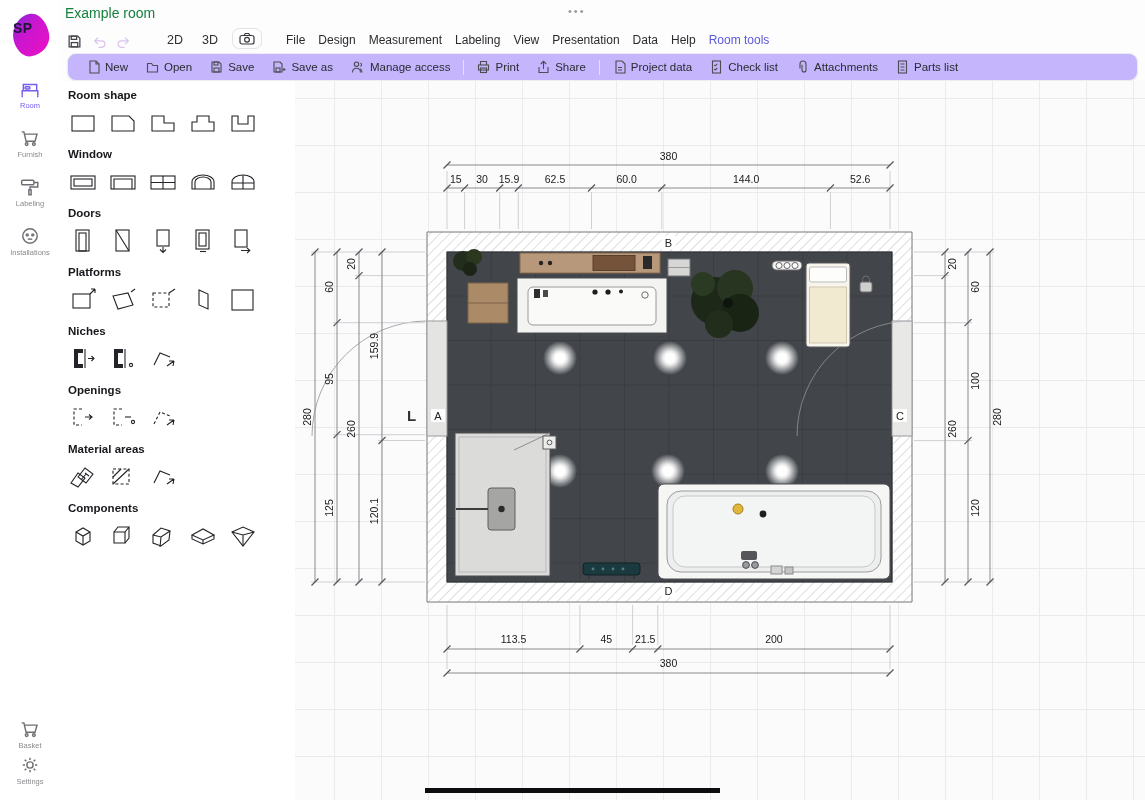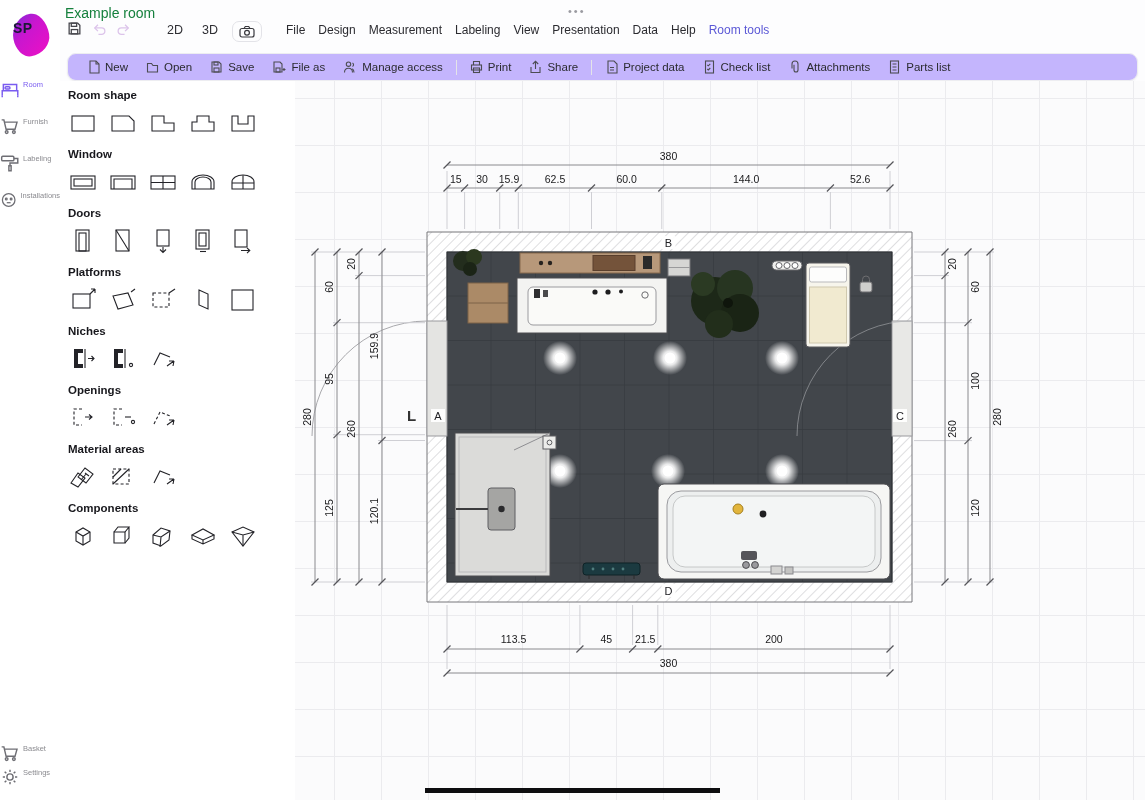--- a/index.html
+++ b/index.html
@@ -9,34 +9,34 @@
   .app{display:flex;width:1145px;height:800px}
 
   
   .rail{width:60px;background:#fff;display:flex;flex-direction:column;align-items:center;padding:6px 0 12px;flex-shrink:0}
   .logo{position:relative;width:46px;height:54px;margin-bottom:18px}
   .logo .blob{position:absolute;left:6px;top:8px;width:36px;height:42px;
     background:linear-gradient(140deg,#7b2bd9 0%,#c916cf 40%,#ee10c4 100%);
     border-radius:58% 42% 60% 40%/52% 55% 45% 48%;transform:rotate(-10deg)}
   .logo .sp{position:absolute;left:6px;top:14px;font-weight:700;font-size:14px;color:#191936;letter-spacing:.5px}
   .rail-nav{display:flex;flex-direction:column;align-items:center;gap:15px;width:100%}
-  .rail-item{display:flex;flex-direction:row;align-items:flex-start;gap:3px;width:100%;padding:2px 0}
+  .rail-item{display:flex;flex-direction:column;align-items:center;gap:3px;width:100%;padding:2px 0}
   .rail-item svg{stroke:#6e6e74;fill:none;stroke-width:1.3}
   .rail-item .lbl{font-size:7.5px;color:#8b8b90}
   .rail-item.active svg{stroke:#7a5cf0}
   .rail-item.active .lbl{color:#7a5cf0}
   .rail-bottom{margin-top:auto;display:flex;flex-direction:column;gap:2px;width:100%}
 
   
   .workspace{flex:1;display:flex;flex-direction:column;min-width:0}
   .hdr{padding:5px 8px 0 5px;position:relative}
   .title-row{display:flex;align-items:center;height:16px;position:relative}
   .title{font-size:14px;font-weight:400;color:#15803d}
   .win-dots{position:absolute;left:503px;top:0;color:#9a9aa0;font-size:11px;letter-spacing:2px}
-  .menu-row{display:flex;align-items:flex-start;height:28px;gap:9px;padding-left:2px}
+  .menu-row{display:flex;align-items:flex-end;height:28px;gap:9px;padding-left:2px}
   .icon-btn svg{stroke:#45454b;fill:none;stroke-width:1.2;display:block}
   .icon-btn.disabled svg{stroke:#dcc3ea}
   .view-btn{font-size:12.5px;color:#2e2e33;padding:2px 5px}
   .cam-btn{border:1px solid #e3e3e8;border-radius:7px;padding:3px 6px}
   .cam-btn svg{stroke:#38383d;fill:none;stroke-width:1.2;display:block}
   .menus{display:flex;gap:11px;margin-left:14px}
   .menu-item{font-size:12px;color:#2b2b30;padding:2px 1px}
   .menu-item.active{color:#5b58d6}
 
   .toolbar{margin:4px 7px 0;background:#c4b5fd;border:1px solid #ededf1;border-radius:9px;height:28px;
@@ -199,21 +199,21 @@
             <rect x="4" y="2" width="4" height="3"></rect>
           </svg>
         <span>Save</span>
       </button>
       <button class="tb-btn">
         <svg width="14" height="14" viewBox="0 0 14 14">
             <path d="M2 2h6l2 2v8H2z"></path>
             <rect x="4" y="8" width="4" height="4"></rect>
             <path d="M10.5 9.5h3M12 8v3"></path>
           </svg>
-        <span>File as</span>
+        <span>Save as</span>
       </button>
       <button class="tb-btn">
         <svg width="14" height="14" viewBox="0 0 14 14">
             <circle cx="5.5" cy="4.2" r="2.2"></circle>
             <path d="M1.5 12.5c0-2.8 1.7-4.2 4-4.2s4 1.4 4 4.2"></path>
             <path d="M9.5 3a2 2 0 0 1 0 3.5M11 12.5c0-1.8-.6-3-1.8-3.7"></path>
           </svg>
         <span>Manage access</span>
       </button>
       <span class="tb-sep"></span>

